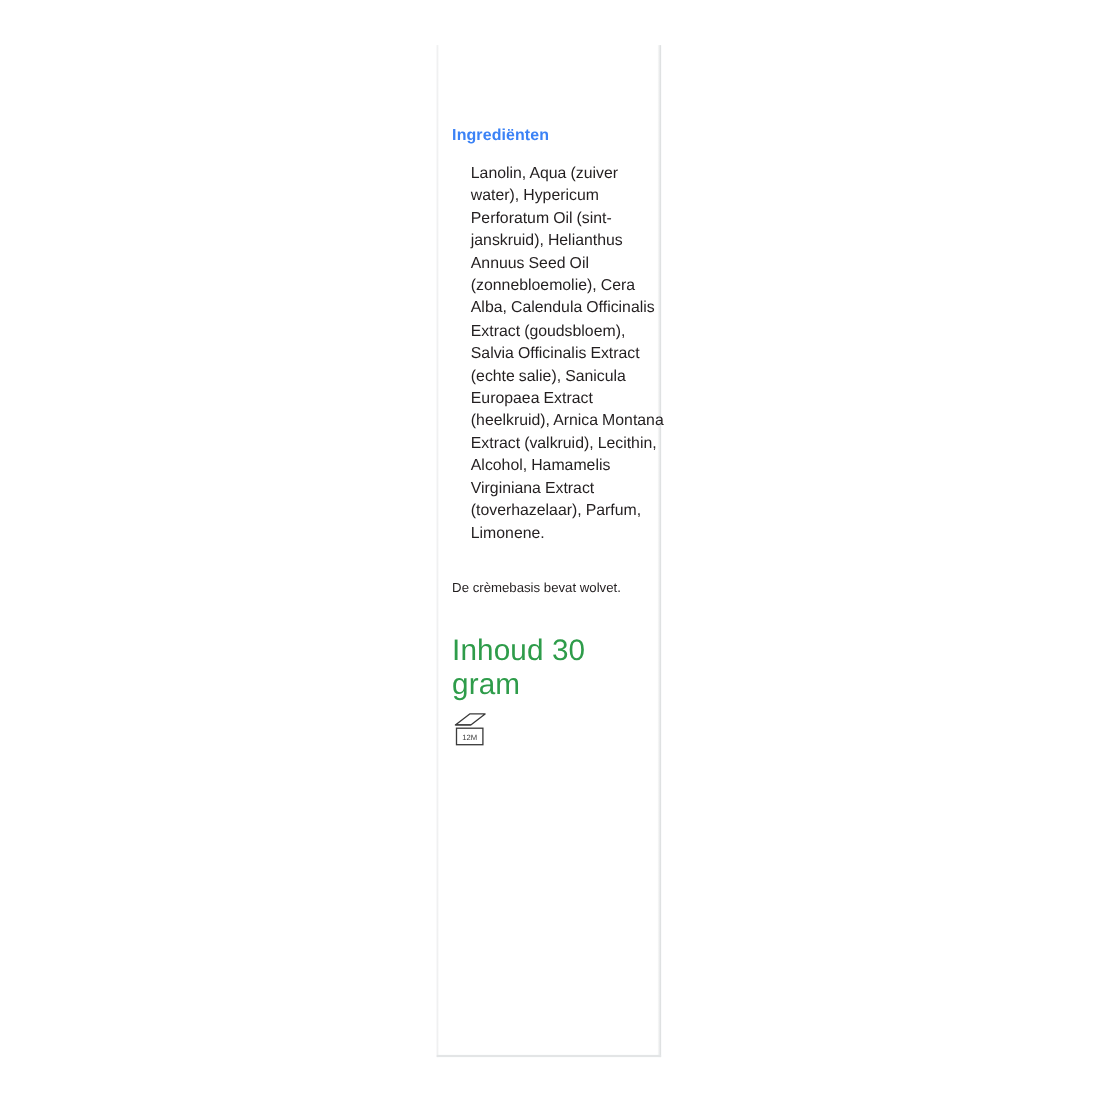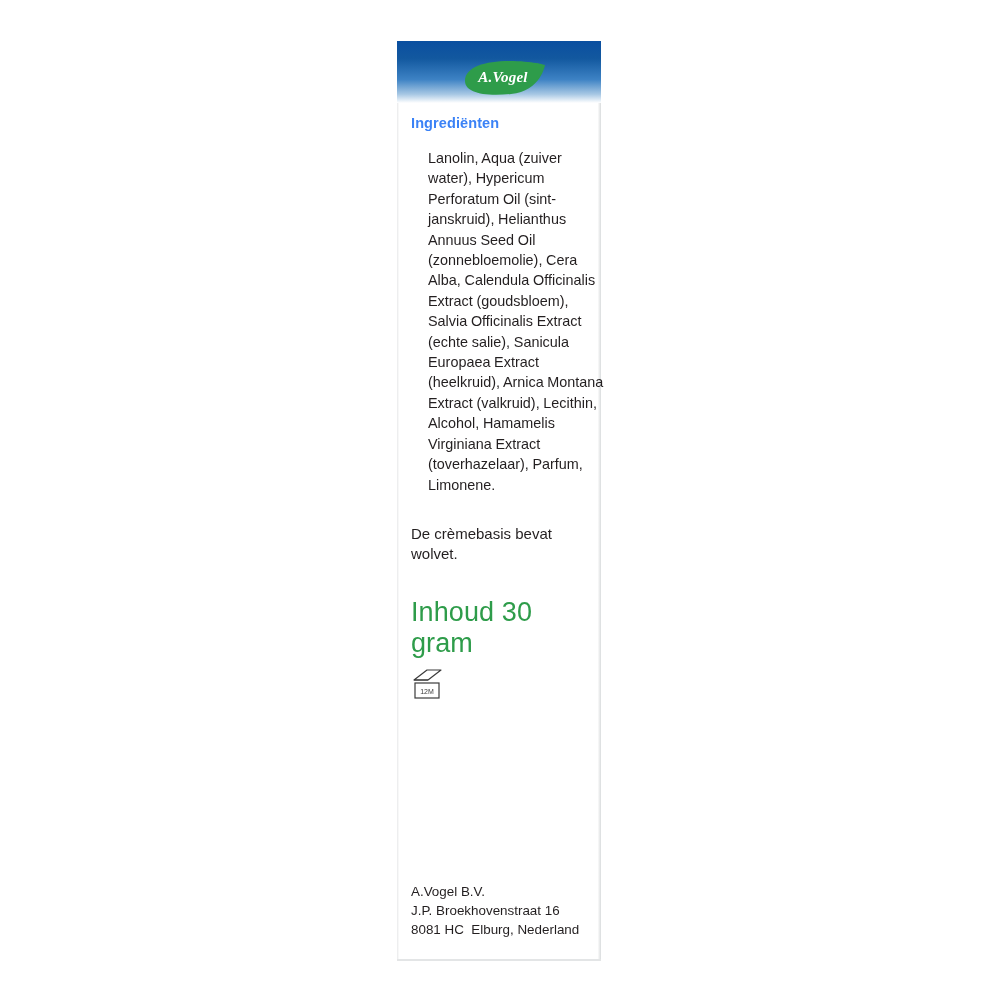--- a/index.html
+++ b/index.html
@@ -118,21 +118,21 @@
     color: #231f20;
     font-size: 14.4px;
     line-height: 20.4px;
     margin: 17px;
     width: 176px;
     word-spacing: -0.3px;
   }
 
   .note {
     color: #231f20;
-    font-size: 15px;
+    font-size: 12px;
     line-height: 20.4px;
     margin: 29px 0 0 0;
     width: 160px;
   }
 
   .content-amount {
     color: #2e9c4a;
     font-size: 27px;
     font-weight: 400;
     margin: 32px 0 0 0;
@@ -164,49 +164,34 @@
 <body>
 
 <div id="stage">
 
   <div class="carton">
 
     <div class="edge-left"></div>
     <div class="edge-right"></div>
     <div class="edge-bottom"></div>
 
-    <div class="top-band">
-      <div class="logo">
-        <div class="logo-leaf">
-          <svg width="88" height="34" viewBox="0 0 88 34" xmlns="http://www.w3.org/2000/svg">
-            <path d="M6 20 C6 6, 26 0, 50 0 C74 0, 86 4, 86 4 C86 4, 82 30, 52 33 C24 36, 6 31, 6 20 Z" fill="#2e9c4a"></path>
-          </svg>
-        </div>
-        <div class="logo-text">A.Vogel</div>
-      </div>
-    </div>
 
     <div class="panel">
       <p class="heading">Ingrediënten</p>
       <p class="ingredients">Lanolin, Aqua (zuiver water), Hypericum Perforatum Oil (sint-janskruid), Helianthus Annuus Seed Oil (zonnebloemolie), Cera Alba, Calendula Officinalis Extract (goudsbloem), Salvia Officinalis Extract (echte salie), Sanicula Europaea Extract (heelkruid), Arnica Montana Extract (valkruid), Lecithin, Alcohol, Hamamelis Virginiana Extract (toverhazelaar), Parfum, Limonene.</p>
       <p class="note">De crèmebasis bevat wolvet.</p>
       <p class="content-amount">Inhoud 30 gram</p>
 
       <div class="pao">
         <svg width="40" height="32" viewBox="0 0 40 32" xmlns="http://www.w3.org/2000/svg">
 
           <path d="M3 12 L16 2 L30 2 L17 12 Z" fill="none" stroke="#3b3b3b" stroke-width="1.2" stroke-linejoin="round"></path>
           <line x1="3" y1="12" x2="17" y2="12" stroke="#3b3b3b" stroke-width="1.2"></line>
 
           <rect x="4" y="15" width="24" height="15" fill="none" stroke="#3b3b3b" stroke-width="1.2"></rect>
           <text x="16" y="26" font-family="Liberation Sans, sans-serif" font-size="7" fill="#3b3b3b" text-anchor="middle">12M</text>
         </svg>
       </div>
     </div>
 
-    <div class="address">
-      <div class="line">A.Vogel B.V.</div>
-      <div class="line">J.P. Broekhovenstraat 16</div>
-      <div class="line">8081 HC  Elburg, Nederland</div>
-    </div>
 
   </div>
 </div>
 
 </body></html>

